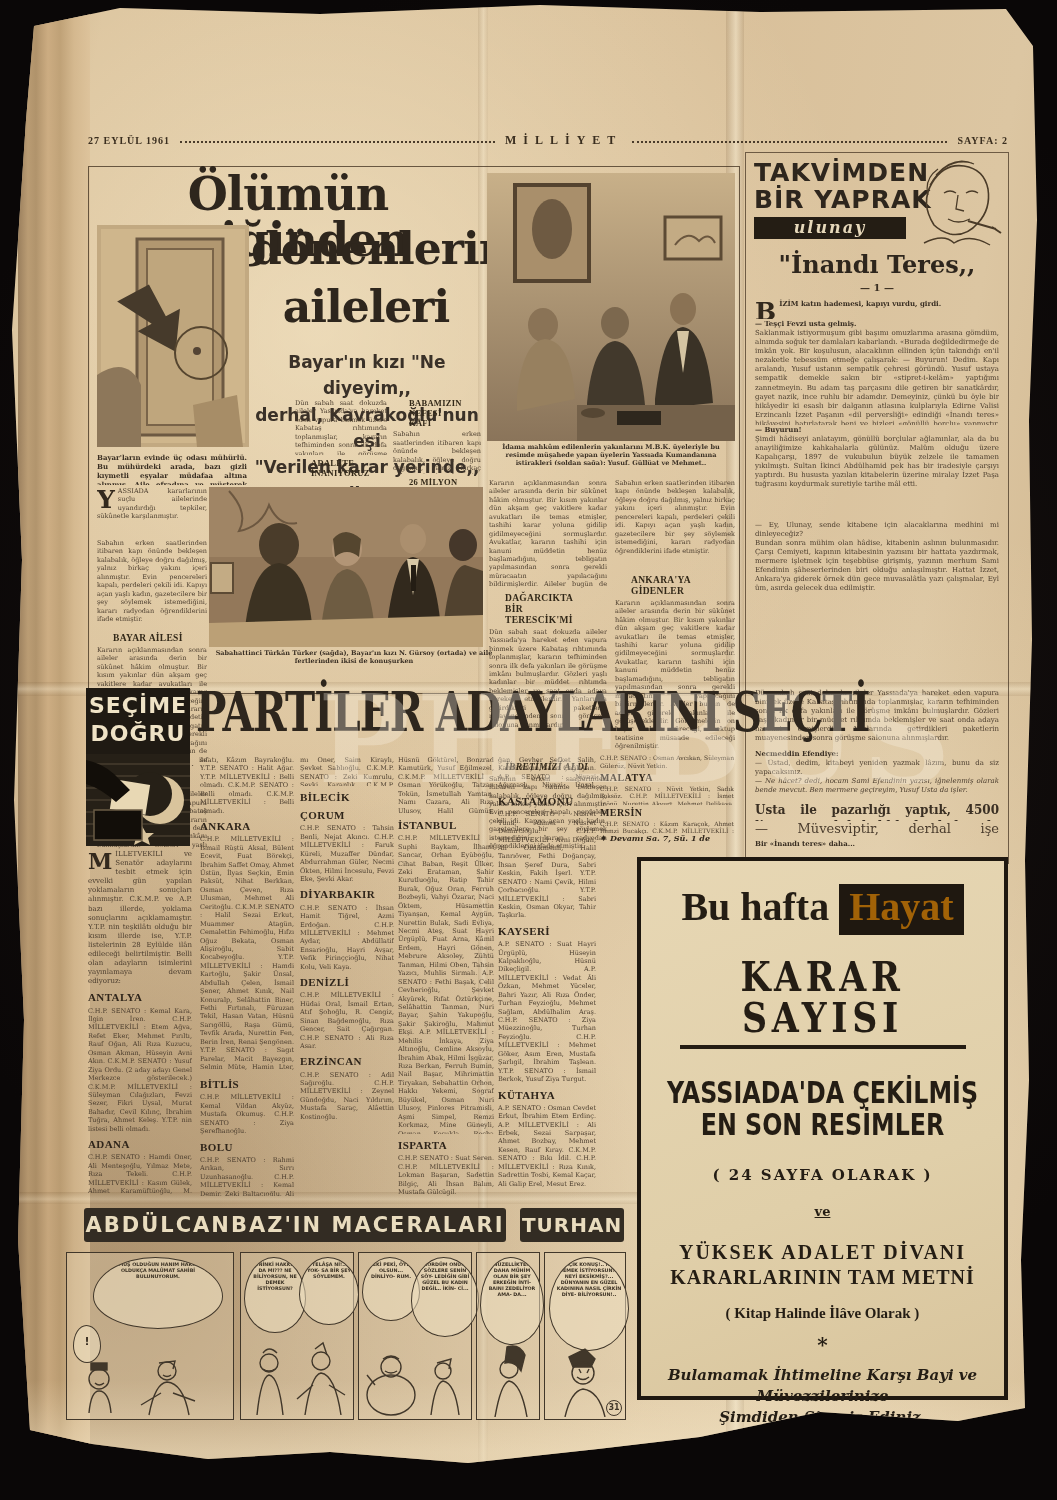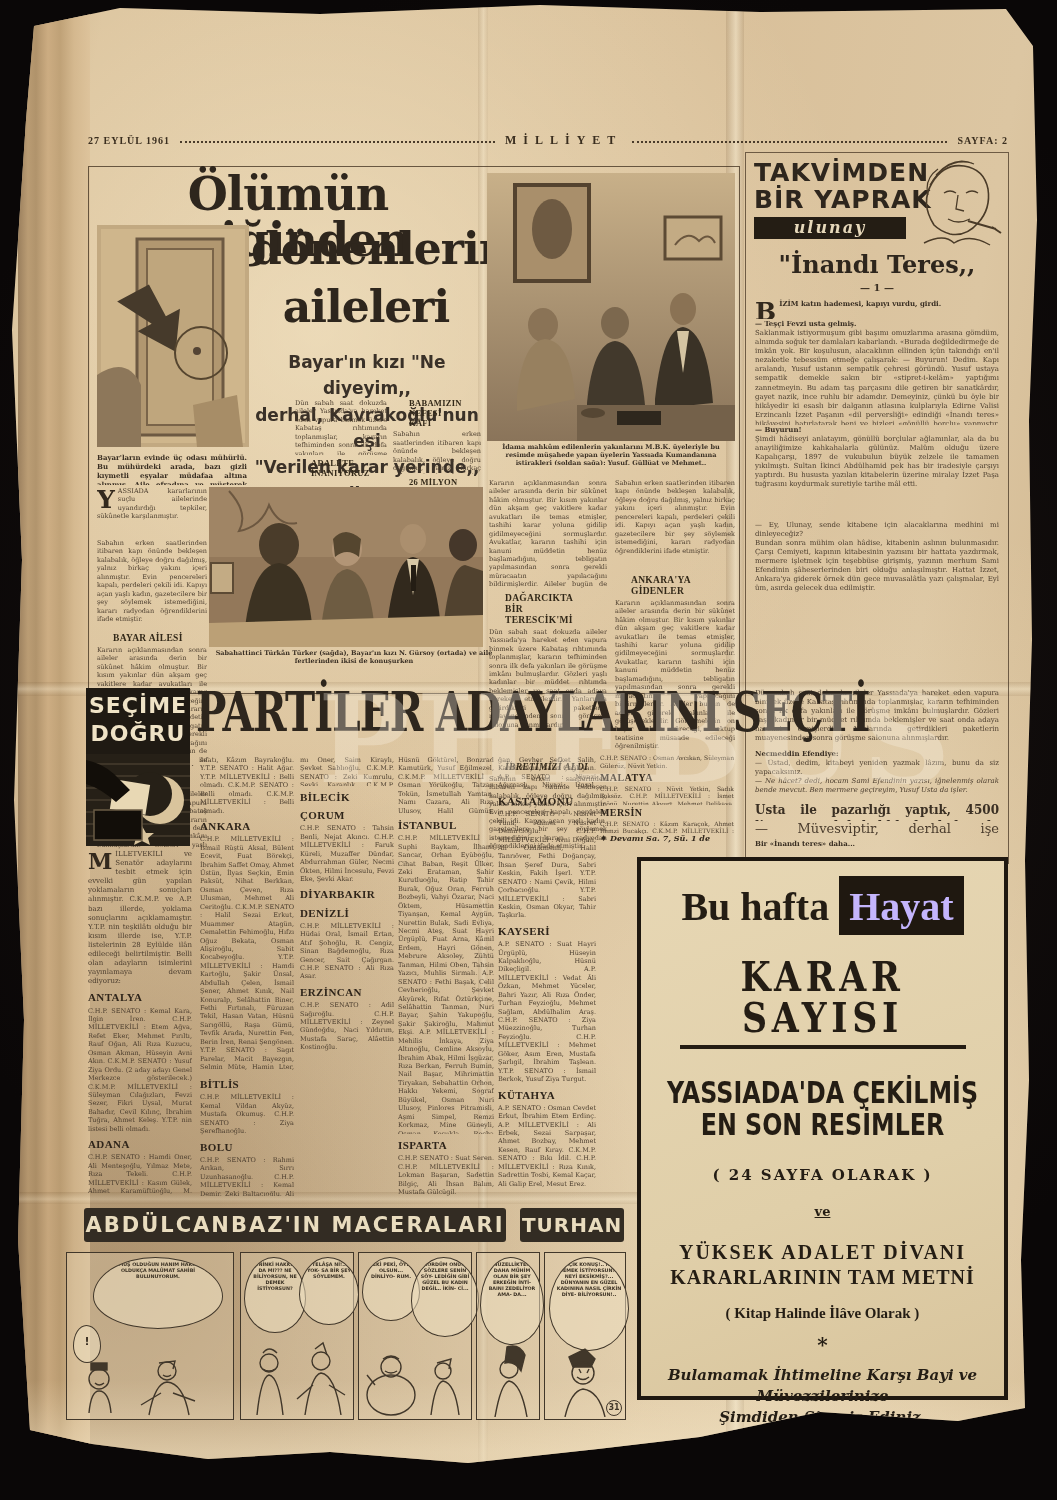--- a/index.html
+++ b/index.html
@@ -263,20 +263,21 @@
     <div class="cityname">BOLU</div>
     <div class="gk">C.H.P. SENATO : Rahmi Arıkan, Sırrı Uzunhasanoğlu. C.H.P. MİLLETVEKİLİ : Kemal Demir, Zeki Baltacıoğlu, Ali Rıza Türkkan, Hasretin Yılmaz, Ahit Hohok. A.P. SENATO : Celâlettin Uzunoğlu, Haydar Seçkin. A.P. MİLLETVEKİLİ : Turgut Çulha, Yahya Dönmez, İhsan Buluoğlu, Hüseyin Tan.</div>
   </div>
 
   <div class="abs col" style="left:300px;top:756px;width:94px;height:440px;">
     <div class="gk" style="height:30px;">mı Oner, Saim Kiraylı, Şevket Sablıoğlu. C.K.M.P. SENATO : Zeki Kumrulu, Şevki Karanlık. C.K.M.P. MİLLETVEKİLİ : Remzi Organer, Kâmil İnal, Metin Kayamustafaoğlu, Sabri Unal, Hüseyin Ünal, Mustafa Çultaran. Y.T.P. SENATO : Sabri Arıkan, Sırrı Uzunhasanoğlu. Y.T.P. MİLLETVEKİLİ : Fuat Umit, Mahmut Çelik, Afer Yağcıkoğlu, Asım Karayel, Ahmet Çakmak, Selâhattin Barmal.</div>
     <div class="cityname">BİLECİK</div>
     <div class="cityname">ÇORUM</div>
     <div class="gk">C.H.P. SENATO : Tahsin Benli, Nejat Akıncı. C.H.P. MİLLETVEKİLİ : Faruk Küreli, Muzaffer Dündar, Abdurrahman Güler, Necmi Ökten, Hilmi İncesulu, Fevzi Eke, Şevki Akar.</div>
     <div class="cityname">DİYARBAKIR</div>
+    <div class="gk">C.H.P. SENATO : İhsan Hamit Tiğrel, Azmi Erdoğan. C.H.P. MİLLETVEKİLİ : Mehmet Aydar, Abdüllatif Ensarioğlu, Hayri Avşar, Vefik Pirinççioğlu, Nihat Kolu, Veli Kaya.</div>
     <div class="cityname">DENİZLİ</div>
     <div class="gk">C.H.P. MİLLETVEKİLİ : Hüdai Oral, İsmail Ertan, Atıf Şohoğlu, R. Cengiz, Sinan Bağdemoğlu, Rıza Gencer, Sait Çağırgan. C.H.P. SENATO : Ali Rıza Asar.</div>
     <div class="cityname">ERZİNCAN</div>
     <div class="gk">C.H.P. SENATO : Adil Sağıroğlu. C.H.P. MİLLETVEKİLİ : Zeynel Gündoğdu, Naci Yıldırım, Mustafa Saraç, Alâettin Kostinoğlu.</div>
 
   </div>
 
   <div class="abs col" style="left:398px;top:756px;width:96px;height:440px;">
     <div class="gk" style="height:58px;">Hüsnü Göktürel, Bonzrad Kamutürk, Yusuf Eğilmezel, C.K.M.P. MİLLETVEKİLİ : Osman Yörükoğlu, Tatzan Tokün, İsmetullah Yamtan, Namı Cazara, Ali Rıza Ulusoy, Halil Gümüş, Hüseyin Arslantürk, Dinçer Yiğit, Hasan Kışlak, Ahmet İnsanı, Baha İngörmüş, Halit Orguzel.</div>
     <div class="cityname">İSTANBUL</div>
@@ -301,21 +302,21 @@
     <div class="gk" style="font-size:6px;height:20px;">C.H.P. SENATO : Nüvit Yetkin, Sadık Toksöz. C.H.P. MİLLETVEKİLİ : İsmet İnönü, Nurettin Akyurt, Mehmet Delikaya, Ahmet Fırat, Halil Ziya Okur, Avni Akşit, Ahmet Atılgan.</div>
     <div class="cityname" style="font-size:10px;margin:2px 0 1px;">MERSİN</div>
     <div class="gk" style="font-size:6px;height:14px;">C.H.P. SENATO : Kâzım Karaçok, Ahmet Remzi Bucakçı. C.K.M.P. MİLLETVEKİLİ : Mahfa Gürsu, Galip Çaka, Sebahat Kartaloğlu, Mustafa Alp, Salıl Nemli, İbrahim Demirsoy, Hamza Gökçe.</div>
     <div style="font:700 italic 8px/1.2 'DejaVu Serif',serif;color:#33291d;">♦ Devamı Sa. 7, Sü. 1 de</div>
   </div>
 
   <div class="abs" style="left:637px;top:857px;width:371px;height:543px;border:4px solid #1f1810;
        background:linear-gradient(160deg,#e7d7b4 0%,#e0cfa9 60%,#d8c49c 100%);box-sizing:border-box;">
     <div class="adtxt" style="margin-top:26px;font:700 40px/1 'Liberation Serif',serif;">
       <span>Bu hafta</span>
-      <span style="background:#1f1810;color:#c4b5fd;padding:8px 10px 6px;font-weight:700;">Hayat</span>
+      <span style="background:#1f1810;color:#a16207;padding:0 10px 6px;font-weight:700;">Hayat</span>
     </div>
     <div class="adtxt" style="margin-top:34px;font:900 37px/1 'DejaVu Serif',serif;letter-spacing:5px;
          transform:scale(.94,1.1);">KARAR SAYISI</div>
     <div style="width:286px;height:4px;background:#241d13;margin:10px auto 0;"></div>
     <div class="adtxt" style="margin-top:28px;font:800 27px/1.2 'DejaVu Sans',sans-serif;transform:scale(.88,1.12);">YASSIADA'DA  ÇEKİLMİŞ</div>
     <div class="adtxt" style="font:800 27px/1.2 'DejaVu Sans',sans-serif;transform:scale(.88,1.12);">EN SON RESİMLER</div>
     <div class="adtxt" style="margin-top:26px;font:700 15px/1 'DejaVu Serif',serif;letter-spacing:2px;">( 24   SAYFA   OLARAK )</div>
     <div class="adtxt" style="margin-top:22px;font:700 13px/1 'DejaVu Serif',serif;text-decoration:underline;">ve</div>
     <div class="adtxt" style="margin-top:22px;font:900 20px/1.25 'Liberation Serif',serif;letter-spacing:2px;">YÜKSEK  ADALET  DİVANI</div>
     <div class="adtxt" style="font:900 20px/1.25 'Liberation Serif',serif;letter-spacing:1px;">KARARLARININ TAM METNİ</div>

